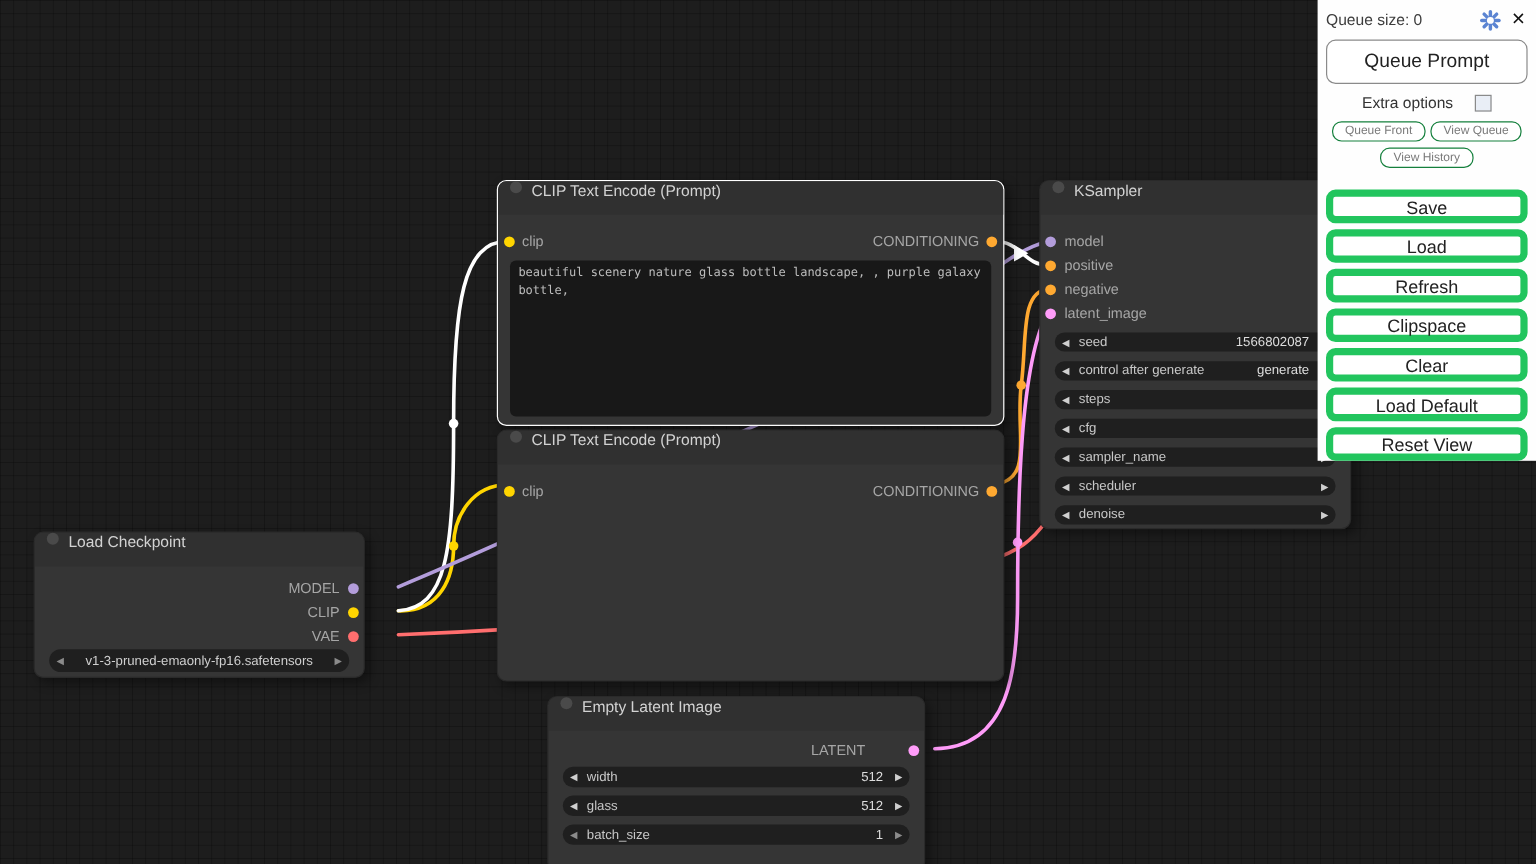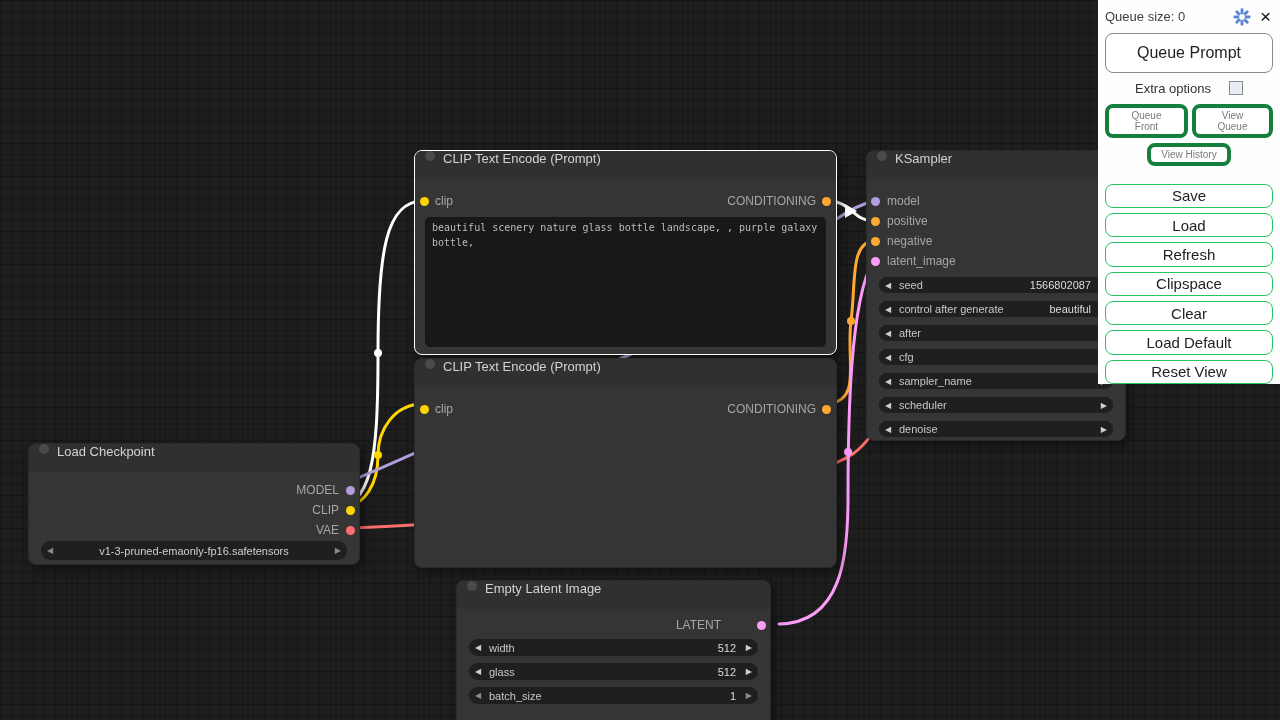--- a/index.html
+++ b/index.html
@@ -66,22 +66,22 @@
   }
   .menu-head{width:100%;display:flex;align-items:center;margin-bottom:7px;}
   .queue-size{font-size:13px;color:#3d3d3d;flex:1;}
   .gear{width:18px;height:18px;margin-right:9px;cursor:pointer;}
   .closex{font-size:19px;color:#111;cursor:pointer;line-height:1;margin-right:2px;}
   button{font-family:inherit;cursor:pointer;}
   .qp{width:168px;height:46px;font-size:16px;color:#222;background:#fff;border:1px solid #8a8a8a;border-radius:8px;margin-bottom:8px;}
   .extra{display:flex;align-items:center;gap:18px;font-size:13px;color:#333;margin-bottom:8px;}
   .checkbox{width:12px;height:12px;border:1px solid #8a8a8a;background:#e9eef6;display:inline-block;}
   .small-row{display:flex;gap:4px;margin-bottom:5px;}
-  .sm{font-size:10px;color:#7a7a7a;background:#fff;border:4px solid #15803d;border-radius:8px;padding:2px 10px;}
-  .act{width:168px;height:28px;font-size:15px;color:#222;background:#fff;border:1px solid #22c55e;border-radius:8px;margin-top:5px;}
+  .sm{font-size:10px;color:#7a7a7a;background:#fff;border:1px solid #15803d;border-radius:8px;padding:2px 10px;}
+  .act{width:168px;height:28px;font-size:15px;color:#222;background:#fff;border:6px solid #22c55e;border-radius:8px;margin-top:5px;}
   .act.gap{margin-top:13px;}
 </style>
 </head>
 <body>
 
 <div class="stage">
 
   <svg class="links" width="1280" height="720">
 
     <path d="M332 509 C368 510 378 480 378 455 C378 430 394 404 423 404" stroke="#FFD500"></path>
@@ -133,21 +133,21 @@
         <span class="dot clip"></span>
         <span>clip</span>
       </div>
       <div class="slot">
         <span>CONDITIONING</span>
         <span class="dot cond"></span>
       </div>
     </div>
   </div>
 
-  <div class="node" style="left:28px;top:443px;width:332px;height:122px;">
+  <div class="node" style="left:28px;top:443px;width:276px;height:122px;">
     <div class="node-header">
       <span class="collapse-dot"></span>
       <span class="node-title">Load Checkpoint</span>
     </div>
     <div class="out-row first">
       <span>MODEL</span>
       <span class="dot model"></span>
     </div>
     <div class="out-row">
       <span>CLIP</span>
@@ -190,26 +190,26 @@
     <div class="widgets">
       <div class="pill">
         <span class="arr">◀</span>
         <span class="lbl">seed</span>
         <span class="val">1566802087</span>
         <span class="arr r">▶</span>
       </div>
       <div class="pill">
         <span class="arr">◀</span>
         <span class="lbl">control after generate</span>
-        <span class="val">beautiful</span>
-        <span class="arr r">▶</span>
-      </div>
-      <div class="pill">
-        <span class="arr">◀</span>
-        <span class="lbl">after</span>
+        <span class="val">generate</span>
+        <span class="arr r">▶</span>
+      </div>
+      <div class="pill">
+        <span class="arr">◀</span>
+        <span class="lbl">steps</span>
         <span class="val"></span>
         <span class="arr r">▶</span>
       </div>
       <div class="pill">
         <span class="arr">◀</span>
         <span class="lbl">cfg</span>
         <span class="val"></span>
         <span class="arr r">▶</span>
       </div>
       <div class="pill">

